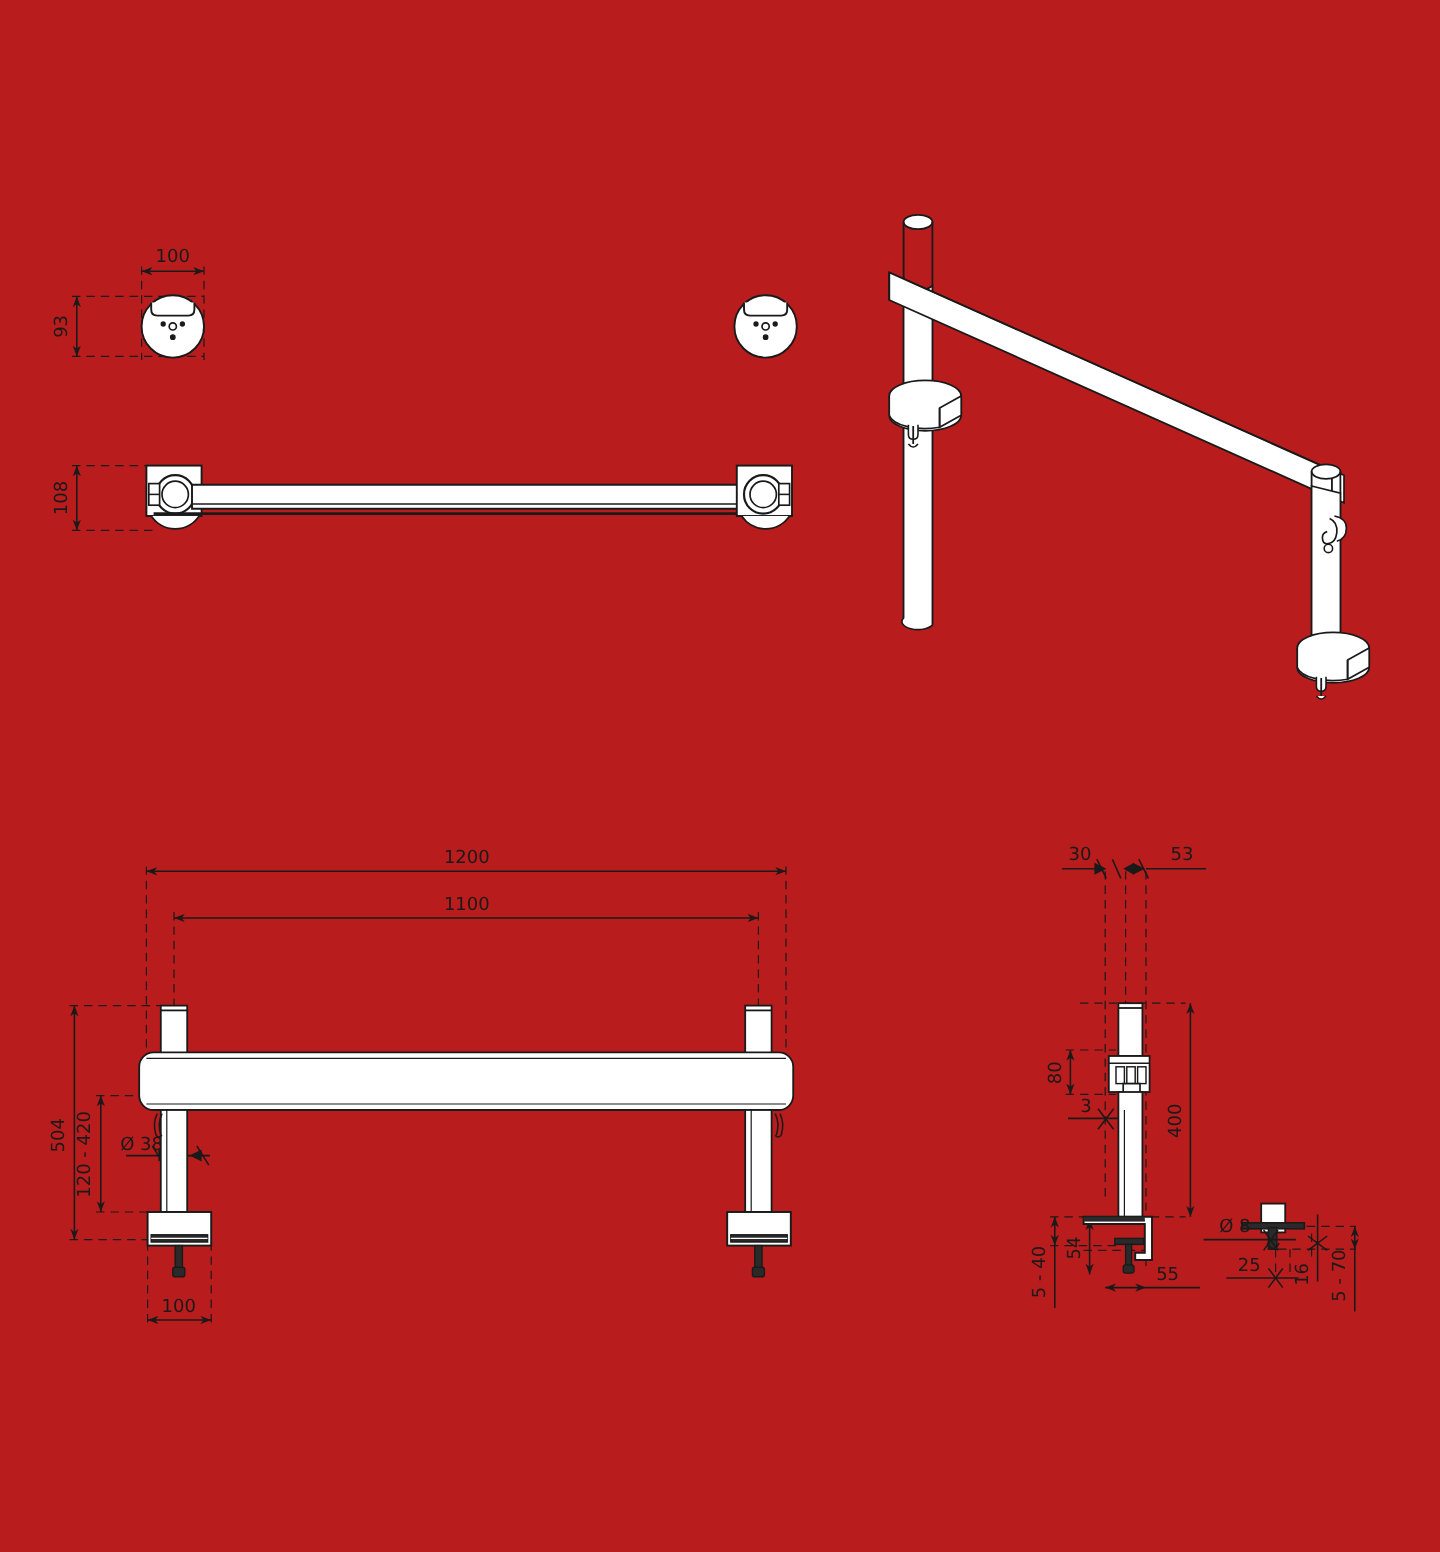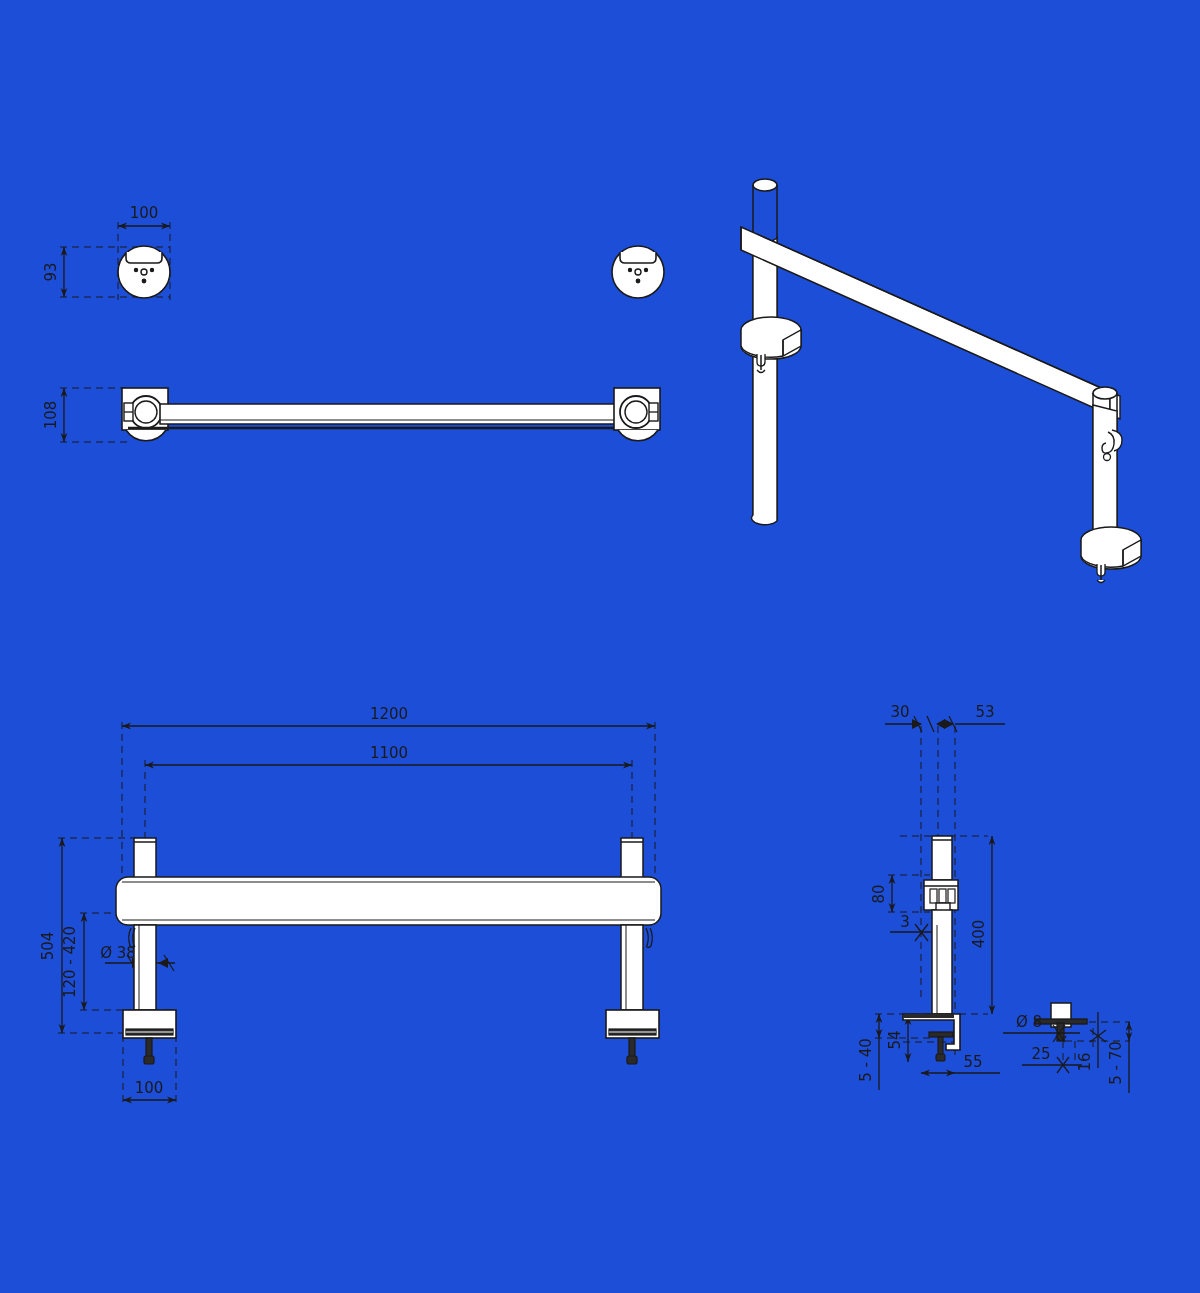--- a/index.html
+++ b/index.html
@@ -1,17 +1,17 @@
 <!DOCTYPE html>
 <html><head>
 <meta charset="utf-8">
 <style>
   html,body{margin:0;padding:0;background:#ffffff;}
   body{width:1200px;height:1293px;font-family:"DejaVu Sans",sans-serif;overflow:hidden;}
-  #sheet{position:relative;width:1200px;height:1293px;background:#1d4ed8;}
+  #sheet{position:relative;width:1200px;height:1293px;background:#b91c1c;}
   svg{display:block;}
   .dimtext{font-family:"DejaVu Sans",sans-serif;font-size:15px;fill:#1a1a1a;}
 </style>
 </head>
 <body>
 
 <div id="sheet">
 
 <svg width="1200" height="1293" viewBox="0 0 1200 1293">
   <defs>

